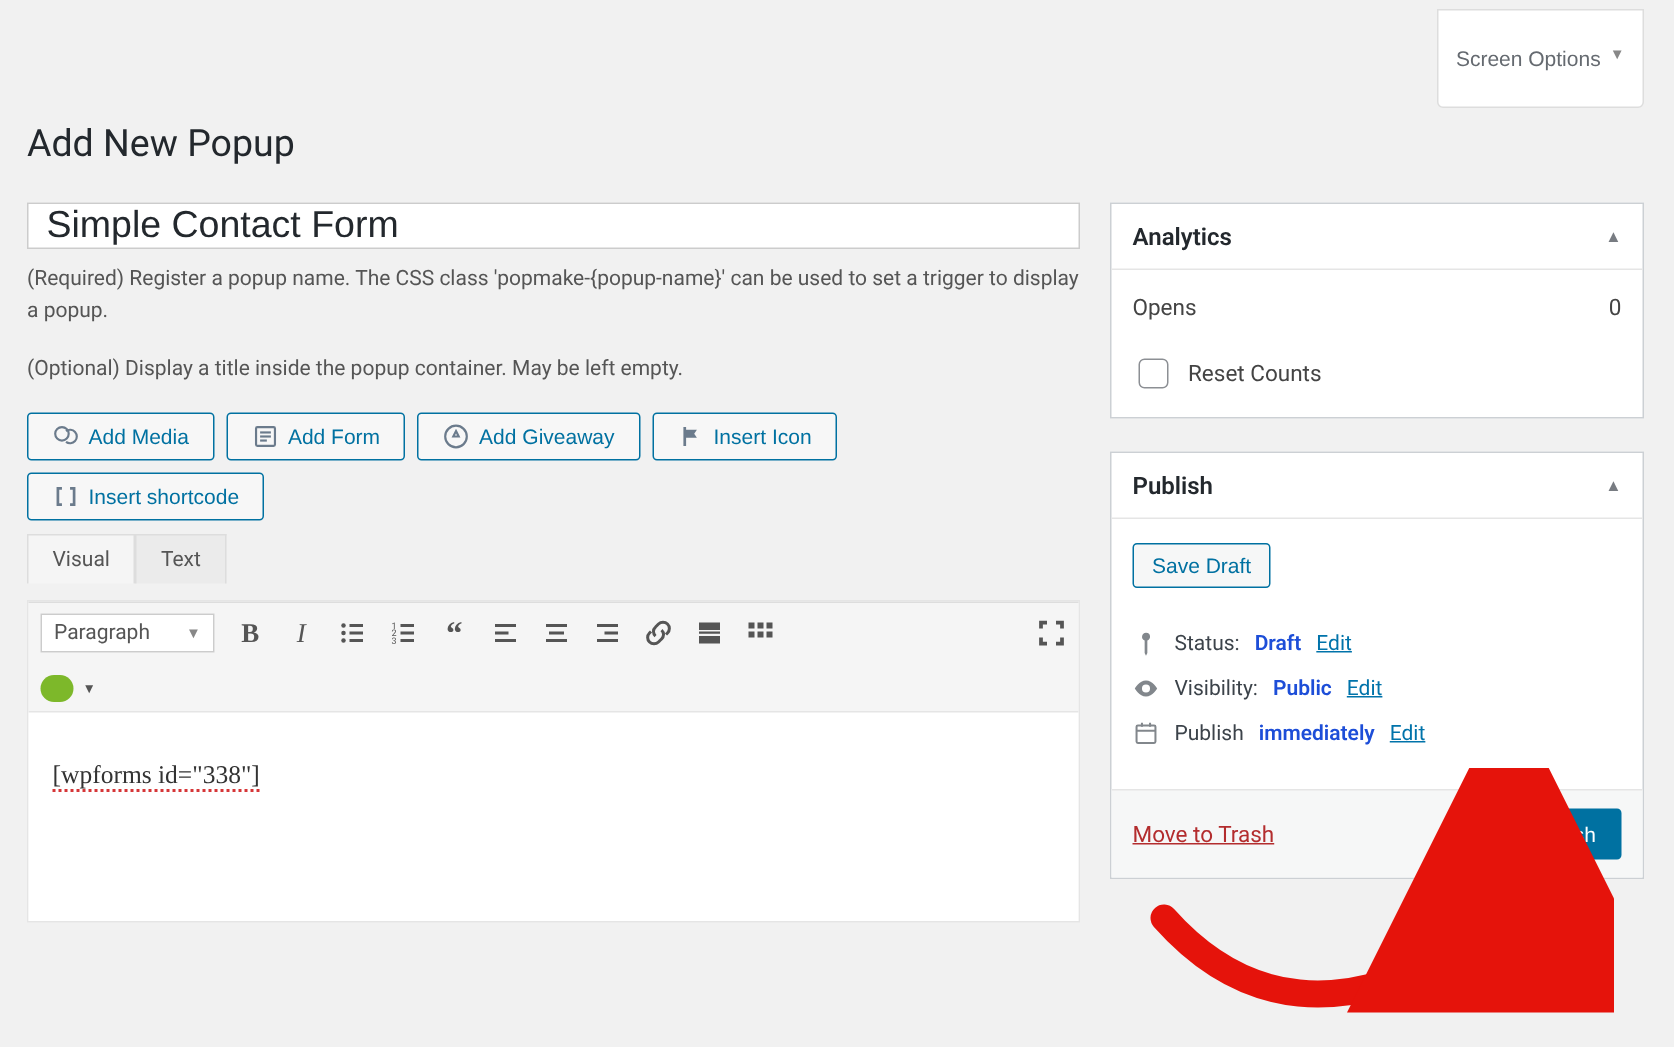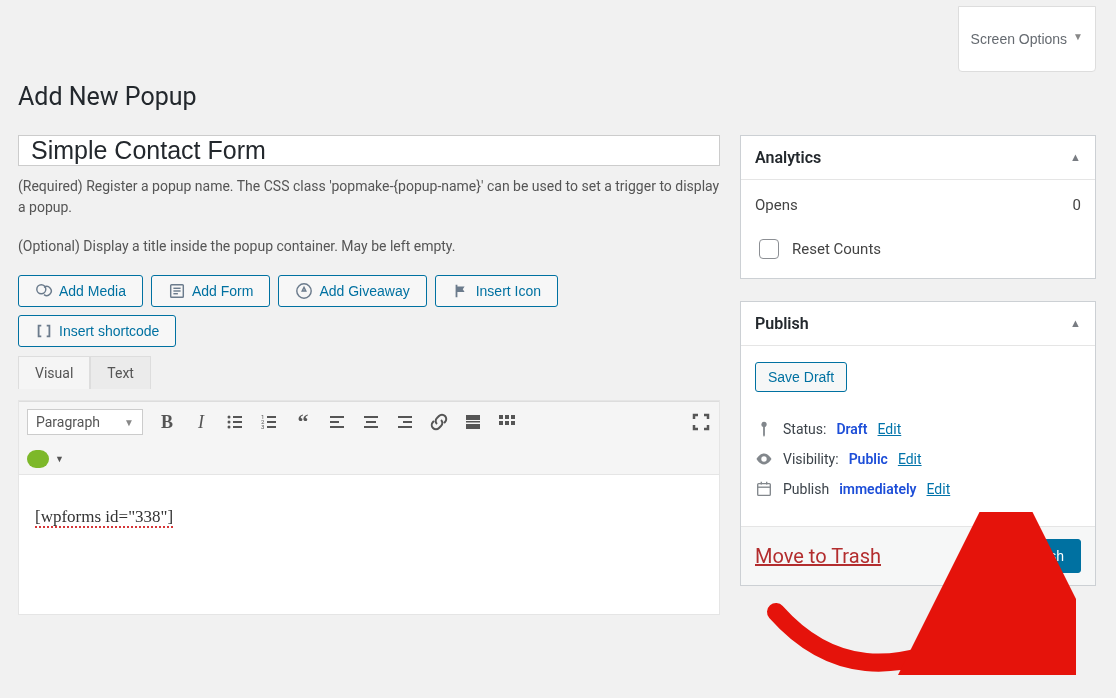--- a/index.html
+++ b/index.html
@@ -239,21 +239,21 @@
     background: #f6f7f7;
     display: flex;
     justify-content: space-between;
     align-items: center;
     padding: 12px 14px;
   }
   .trash-link {
     color: #b32d2e;
     text-decoration: underline;
     cursor: pointer;
-    font-size: 20px;
+    font-size: 15px;
   }
   .publish-btn {
     background: #0071a1;
     color: #fff;
     border: 1px solid #0071a1;
     border-radius: 3px;
     padding: 8px 16px;
     font-size: 14px;
     cursor: pointer;
   }

